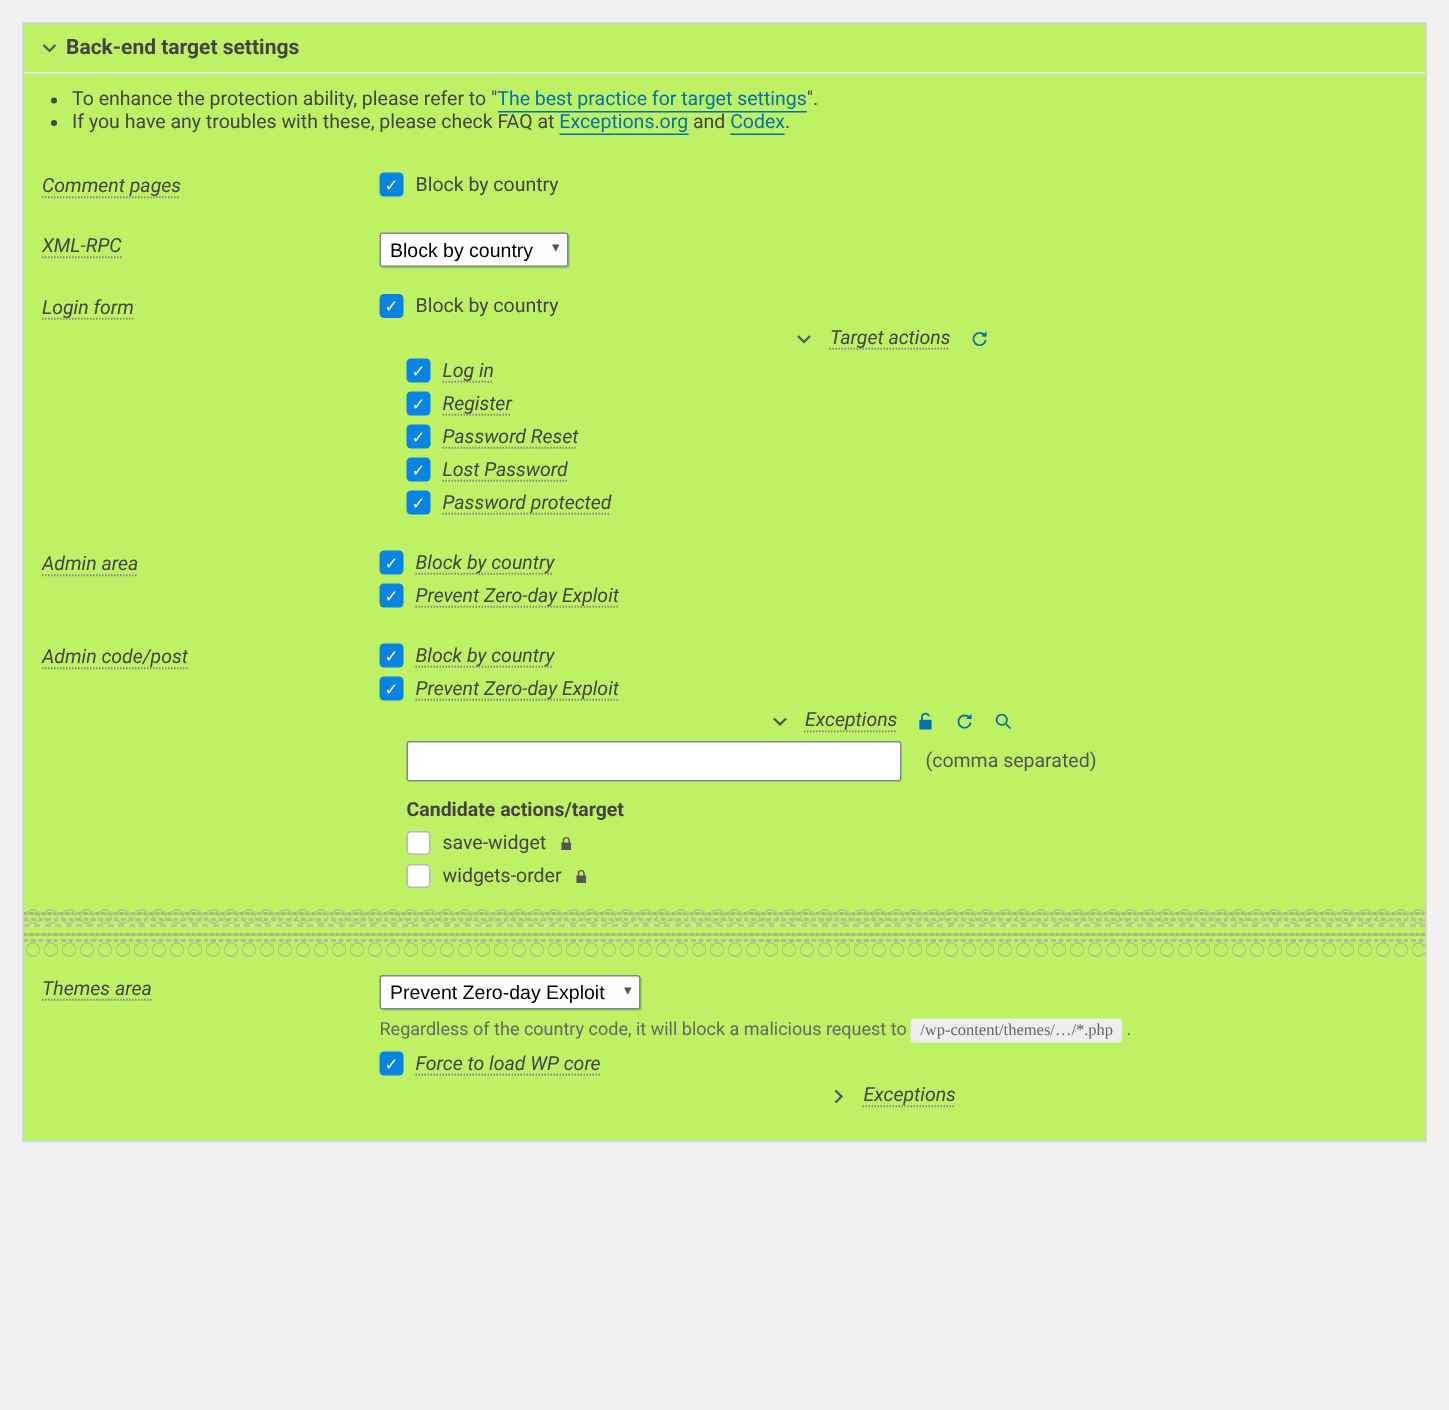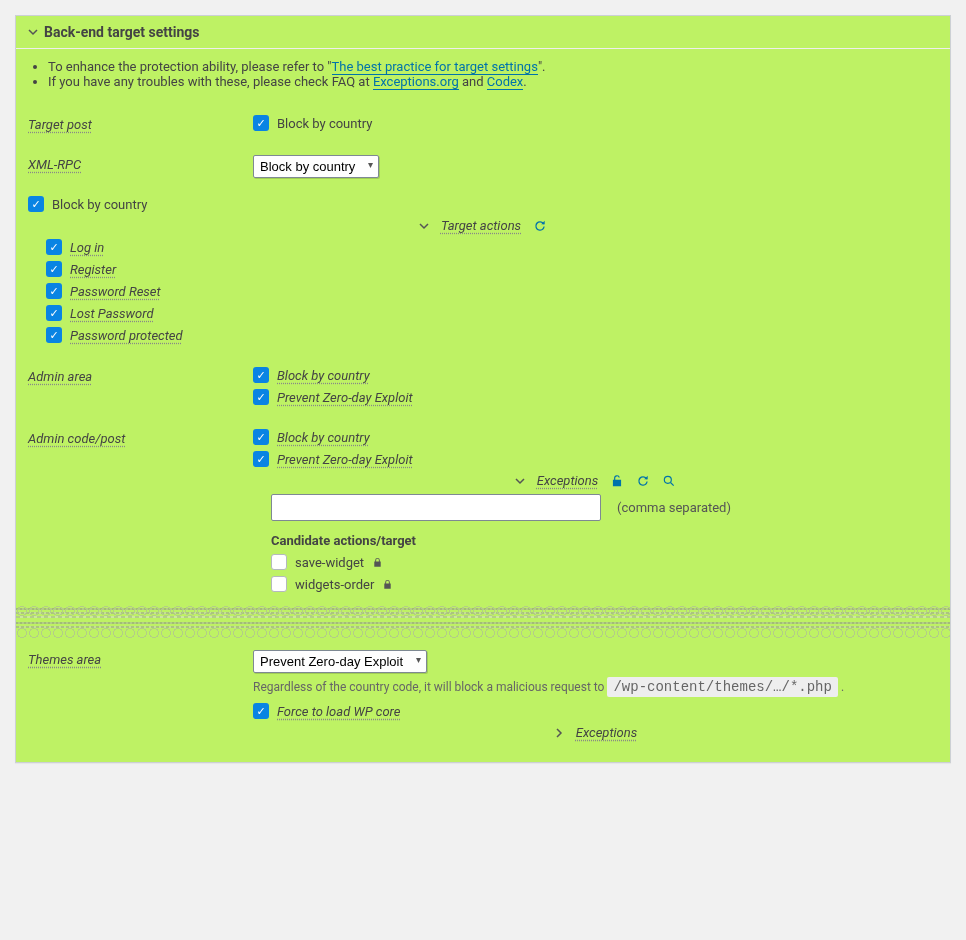--- a/index.html
+++ b/index.html
@@ -129,25 +129,25 @@
       content:"";
       position:absolute;
       left:0; right:0; height:10px;
       background:
         radial-gradient(circle at 6px 5px, transparent 4px, #aaa 4px 5px, transparent 5px) repeat-x;
       background-size: 12px 10px;
     }
     .tear::before{ top:-2px; }
     .tear::after{ bottom:-2px; transform: scaleY(-1); }
     .code-chip {
-      font-family: Liberation Mono, monospace;
+      font-family: Liberation Serif, serif;
       background: #eee;
       padding: 2px 6px;
       border-radius: 2px;
-      font-size: 14px;
+      font-size: 11px;
     }
     .desc { font-size: 12px; color: #666; margin: 6px 0 8px; }
     .small-lock { color: #555; font-size: 11px; }
     svg { display: block; }
   </style>
 </head>
 <body>
 
 <div class="panel">
 
@@ -165,41 +165,42 @@
     <ul class="tips">
       <li>
         <span>To enhance the protection ability, please refer to "</span><a href="#">The best practice for target settings</a><span>".</span>
       </li>
       <li>
         <span>If you have any troubles with these, please check FAQ at </span><a href="#">Exceptions.org</a><span> and </span><a href="#">Codex</a><span>.</span>
       </li>
     </ul>
 
     <div class="row">
-      <div class="row-label">Target post</div>
+      <div class="row-label">Comment pages</div>
       <div class="row-body">
         <div class="check-line">
           <span class="cb">✓</span>
           <span>Block by country</span>
         </div>
       </div>
     </div>
 
     <div class="row">
       <div class="row-label">XML-RPC</div>
       <div class="row-body">
         <span class="select-wrap">
           <select class="select">
             <option>Block by country</option>
           </select>
         </span>
       </div>
     </div>
 
     <div class="row">
+      <div class="row-label">Login form</div>
       <div class="row-body">
         <div class="check-line">
           <span class="cb">✓</span>
           <span>Block by country</span>
         </div>
         <div class="sub-toggle">
           <span>
               <svg width="10" height="10" viewBox="0 0 10 10">
                 <path d="M1 3l4 4 4-4" fill="none" stroke="#555" stroke-width="1.5"></path>
               </svg>

